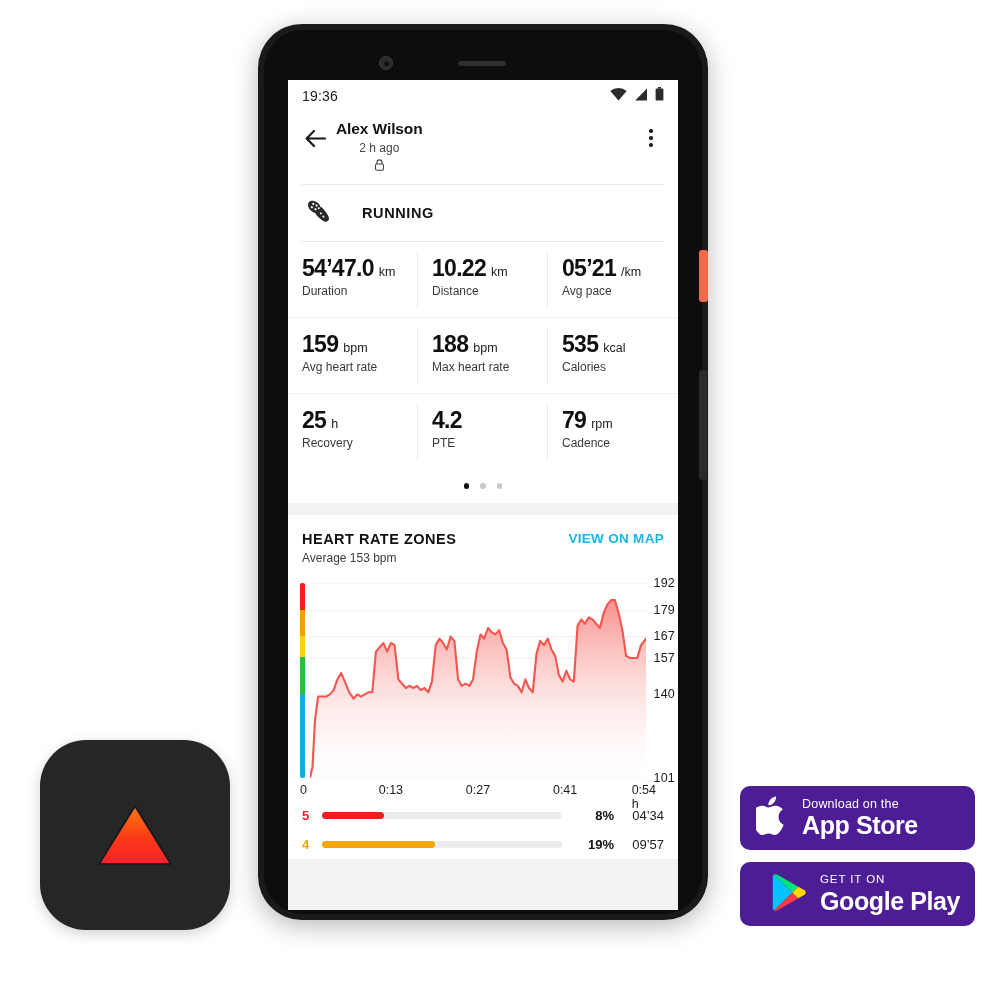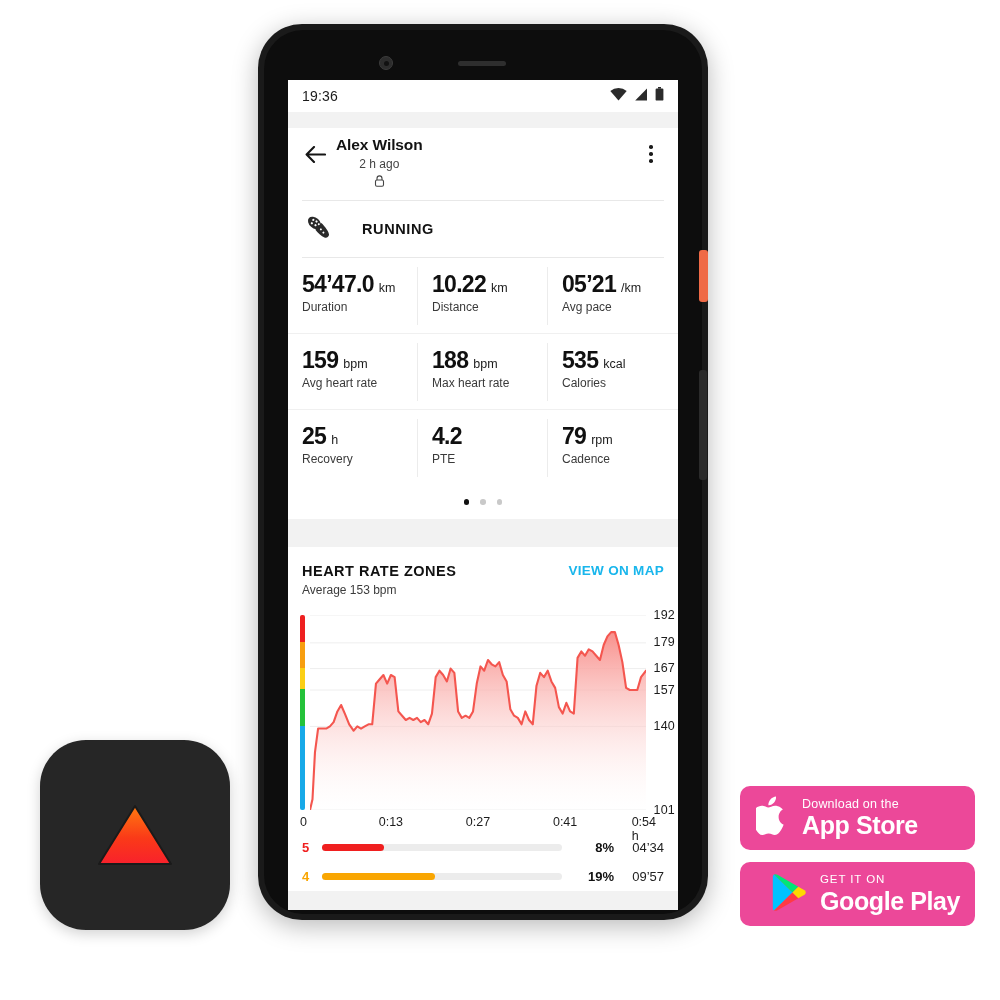--- a/index.html
+++ b/index.html
@@ -78,21 +78,21 @@
     height:32px;
     background:#fff;
     display:flex;align-items:center;
     padding:0 14px;
     box-sizing:border-box;
   }
   .sb-time{font-size:14px;color:#1b1b1b;font-weight:400;letter-spacing:.2px;}
   .sb-icons{margin-left:auto;display:flex;align-items:center;gap:7px;}
 
   
-  .card{background:#fff;margin-top:16px;}
+  .card{background:#fff;}
   .appbar{
     display:flex;align-items:flex-start;
     padding:8px 14px 10px 12px;
   }
   .back-btn{
     width:30px;height:30px;flex:0 0 30px;
     display:flex;align-items:center;justify-content:center;
     margin-top:3px;
   }
   .titles{margin-left:6px;}
@@ -218,21 +218,21 @@
     width:190px;height:190px;
     border-radius:46px;
     background:#262626;
     box-shadow:0 4px 14px rgba(0,0,0,.18);
   }
 
   
   .badge{
     position:absolute;
     width:235px;height:64px;
-    background:#ec4899;
+    background:#4c1d95;
     border-radius:10px;
     display:flex;align-items:center;
     box-sizing:border-box;
     padding-left:16px;
   }
   #badge-appstore{left:740px;top:786px;}
   #badge-googleplay{left:740px;top:862px;padding-left:32px;}
   .badge-txt{margin-left:13px;color:#fff;line-height:1;}
   .badge-top{font-size:12.5px;letter-spacing:.2px;display:block;}
   .badge-top.caps{font-size:11.5px;letter-spacing:.9px;}

